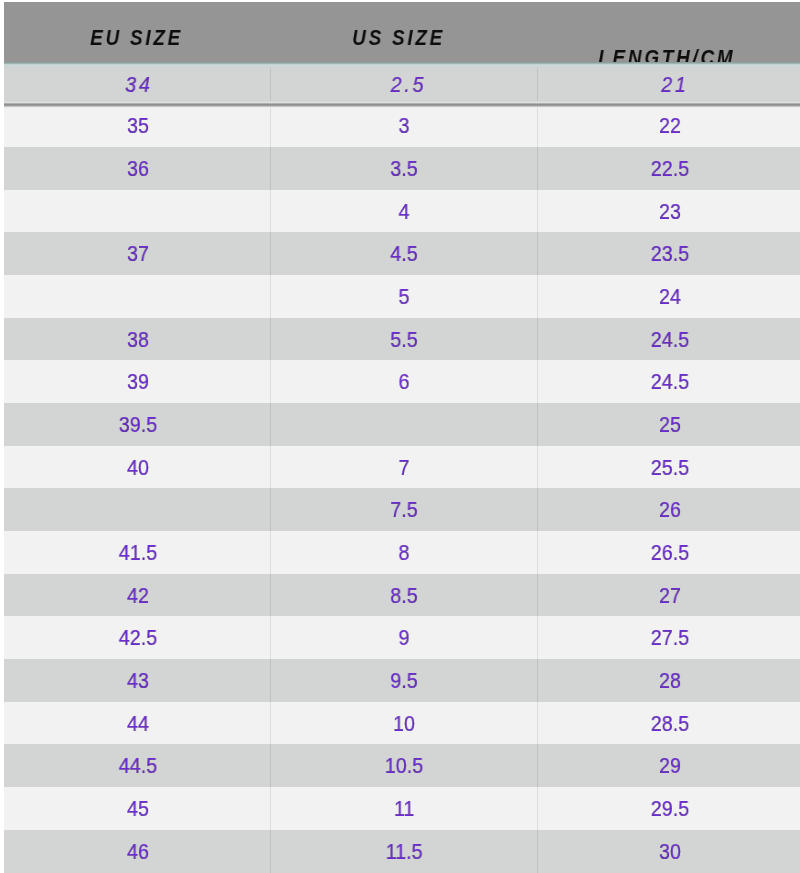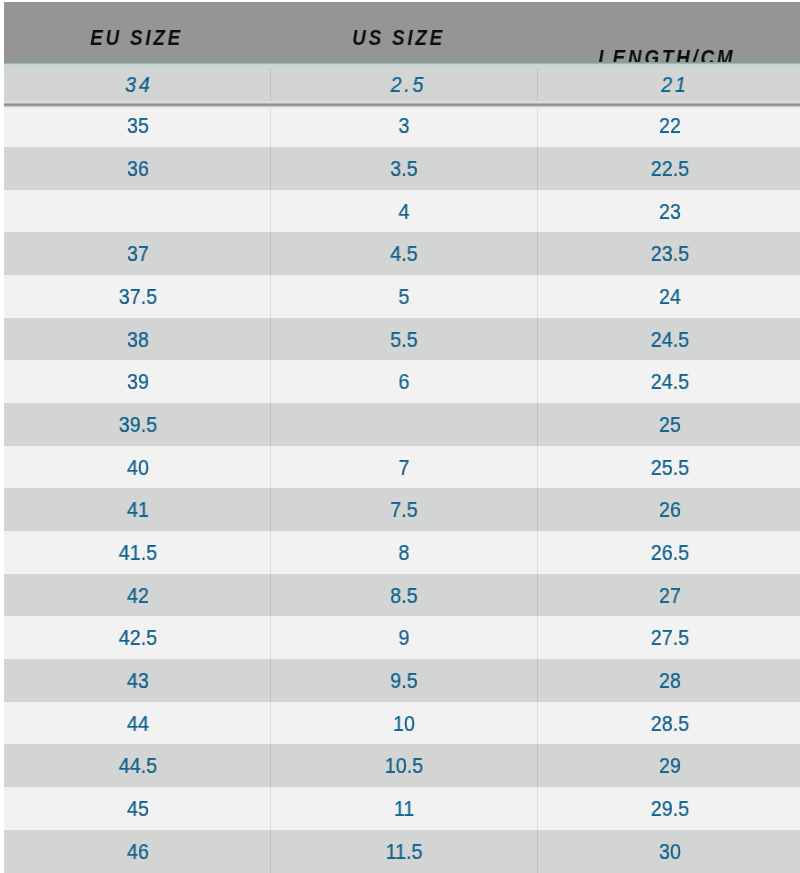--- a/index.html
+++ b/index.html
@@ -90,21 +90,21 @@
   .row.last { height: 44px; }
   .row.odd  { background: #d3d4d4; }
   .row.even { background: #f2f2f2; }
 
   .cell {
     position: absolute;
     top: 0;
     height: 42.6px;
     line-height: 45.4px;
     font-size: 21.5px;
-    color: #0369a1;
+    color: #6d28d9;
     text-align: center;
     white-space: nowrap;
   }
   .cell > span {
     display: inline-block;
     transform: scaleX(0.915) translateZ(0);
     will-change: transform;
     -webkit-text-stroke: 0.2px #1f1f1f;
   }
   .cell.c1 { left: 0.8px;   width: 266.2px; }
@@ -188,21 +188,20 @@
         <div class="vsep v2"></div>
       </div>
       <div class="row odd" style="top: 170.64px;">
         <div class="cell c1"><span>37</span></div>
         <div class="cell c2"><span>4.5</span></div>
         <div class="cell c3"><span>23.5</span></div>
         <div class="vsep v1"></div>
         <div class="vsep v2"></div>
       </div>
       <div class="row even" style="top: 213.3px;">
-        <div class="cell c1"><span>37.5</span></div>
         <div class="cell c2"><span>5</span></div>
         <div class="cell c3"><span>24</span></div>
         <div class="vsep v1"></div>
         <div class="vsep v2"></div>
       </div>
       <div class="row odd" style="top: 255.96px;">
         <div class="cell c1"><span>38</span></div>
         <div class="cell c2"><span>5.5</span></div>
         <div class="cell c3"><span>24.5</span></div>
         <div class="vsep v1"></div>
@@ -222,21 +221,20 @@
         <div class="vsep v2"></div>
       </div>
       <div class="row even" style="top: 383.94px;">
         <div class="cell c1"><span>40</span></div>
         <div class="cell c2"><span>7</span></div>
         <div class="cell c3"><span>25.5</span></div>
         <div class="vsep v1"></div>
         <div class="vsep v2"></div>
       </div>
       <div class="row odd" style="top: 426.6px;">
-        <div class="cell c1"><span>41</span></div>
         <div class="cell c2"><span>7.5</span></div>
         <div class="cell c3"><span>26</span></div>
         <div class="vsep v1"></div>
         <div class="vsep v2"></div>
       </div>
       <div class="row even" style="top: 469.26px;">
         <div class="cell c1"><span>41.5</span></div>
         <div class="cell c2"><span>8</span></div>
         <div class="cell c3"><span>26.5</span></div>
         <div class="vsep v1"></div>

